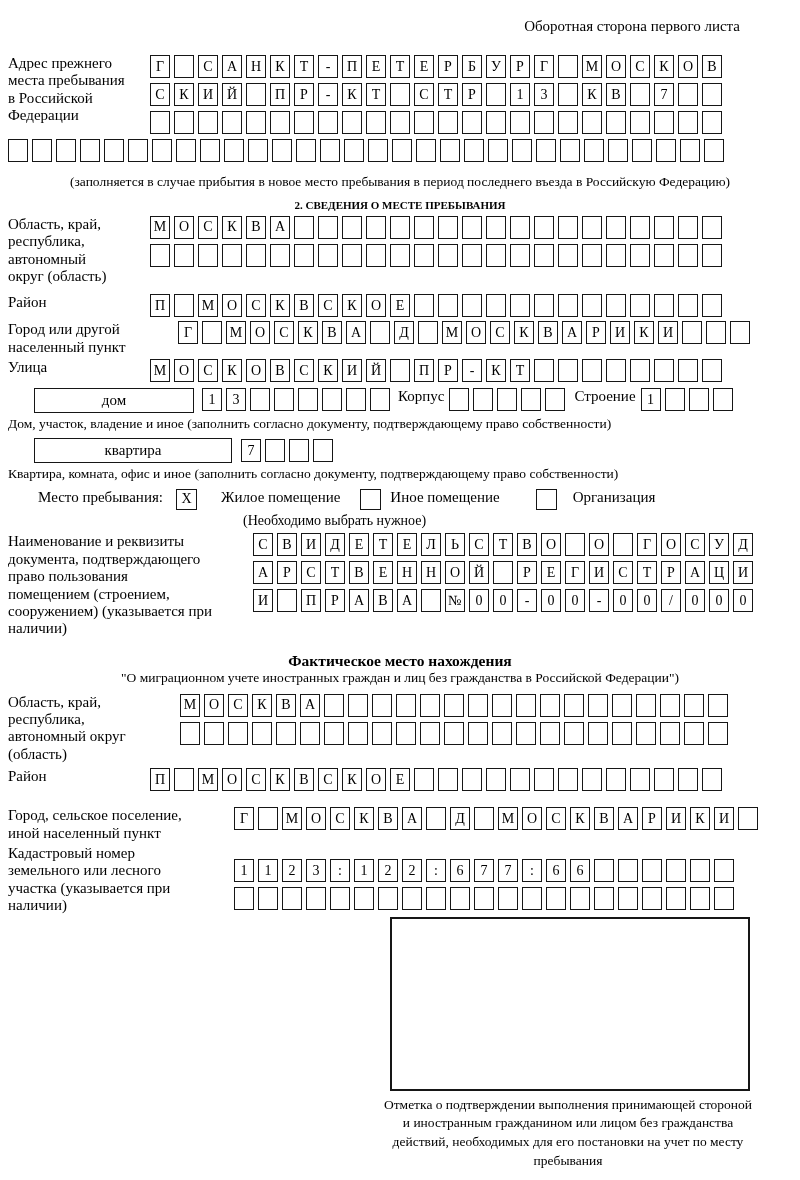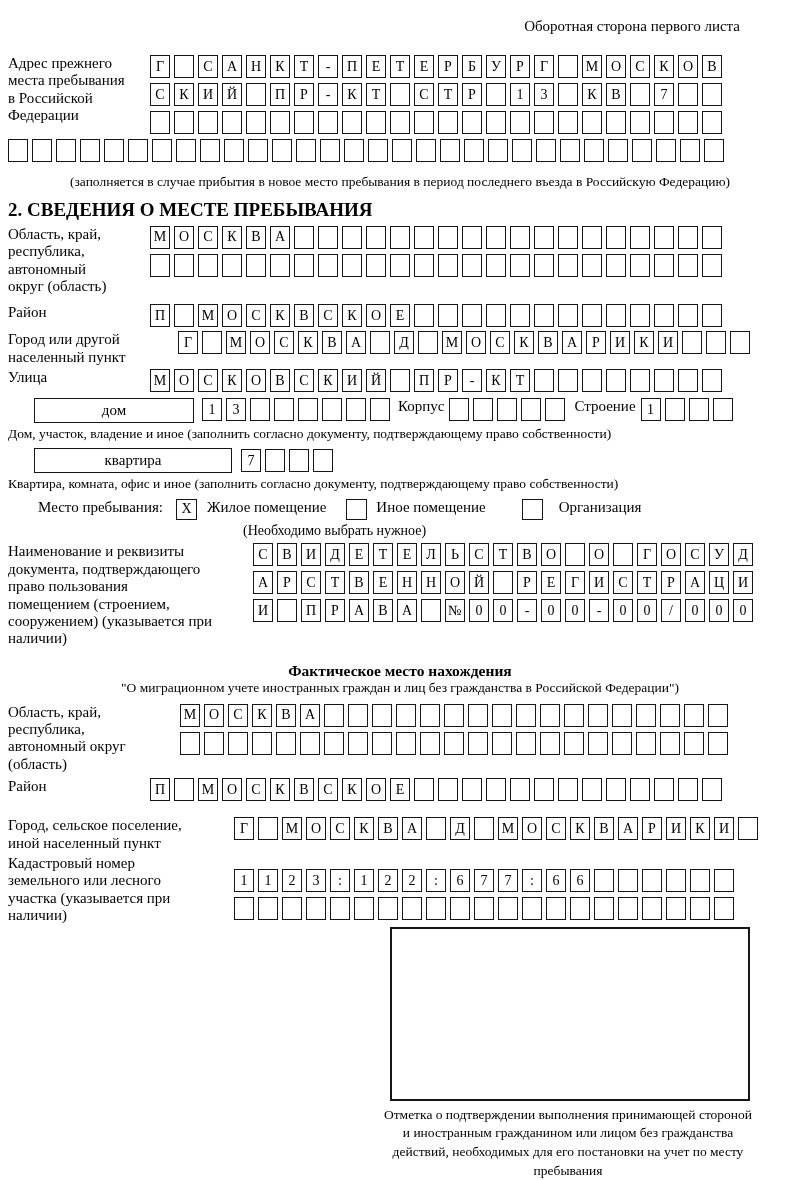--- a/index.html
+++ b/index.html
@@ -13,21 +13,21 @@
   .label { font-size:15px; line-height:1.16; flex:none; }
   .grids { display:flex; flex-direction:column; gap:5px; flex:none; }
   .grid-row { display:flex; gap:4px; flex:none; }
   .cell {
     width:18px; height:21px; border:1.6px solid #161616; flex:none;
     display:flex; align-items:center; justify-content:center;
     font-size:14px; line-height:1; background:#fff;
   }
   .note { font-size:13.5px; line-height:1.25; }
   .center { text-align:center; }
-  .sec-title { font-size:19px; font-weight:bold; margin:8px 0 5px 0; }
+  .sec-title { font-size:11px; font-weight:bold; text-align:center; margin:8px 0 5px 0; }
   .sub-title { font-size:15.5px; font-weight:bold; text-align:center; margin-top:14px; }
   .widebox {
     border:1.6px solid #161616; height:23px; flex:none;
     display:flex; align-items:center; justify-content:center; font-size:15px;
   }
   .checkbox {
     width:19px; height:19px; border:1.6px solid #161616; flex:none;
     display:flex; align-items:center; justify-content:center; font-size:14px;
   }
   .stay-row { display:flex; align-items:flex-start; font-size:15px; margin-left:30px; margin-top:6px; }
@@ -351,21 +351,21 @@
         <span class="cell"></span>
         <span class="cell"></span>
         <span class="cell"></span>
       </div>
   </div>
   <div class="note" style="margin-top:3px">Квартира, комната, офис и иное (заполнить согласно документу, подтверждающему право собственности)</div>
 
   <div class="stay-row">
     <span>Место пребывания:</span>
     <span class="checkbox" style="margin-left:13px">X</span>
-    <span style="margin-left:10px">Жилое помещение</span>
+    <span style="margin-left:24px">Жилое помещение</span>
     <span class="checkbox" style="margin-left:20px"></span>
     <span style="margin-left:9px">Иное помещение</span>
     <span class="checkbox" style="margin-left:36px"></span>
     <span style="margin-left:16px">Организация</span>
   </div>
   <div class="note" style="margin-left:235px; margin-top:2px; font-size:14px">(Необходимо выбрать нужное)</div>
 
   <div class="frow" style="margin-top:4px">
     <div class="label" style="width:205px">Наименование и реквизиты документа, подтверждающего право пользования помещением (строением, сооружением) (указывается при наличии)</div>
     <div class="grids" style="margin-left:40px">

